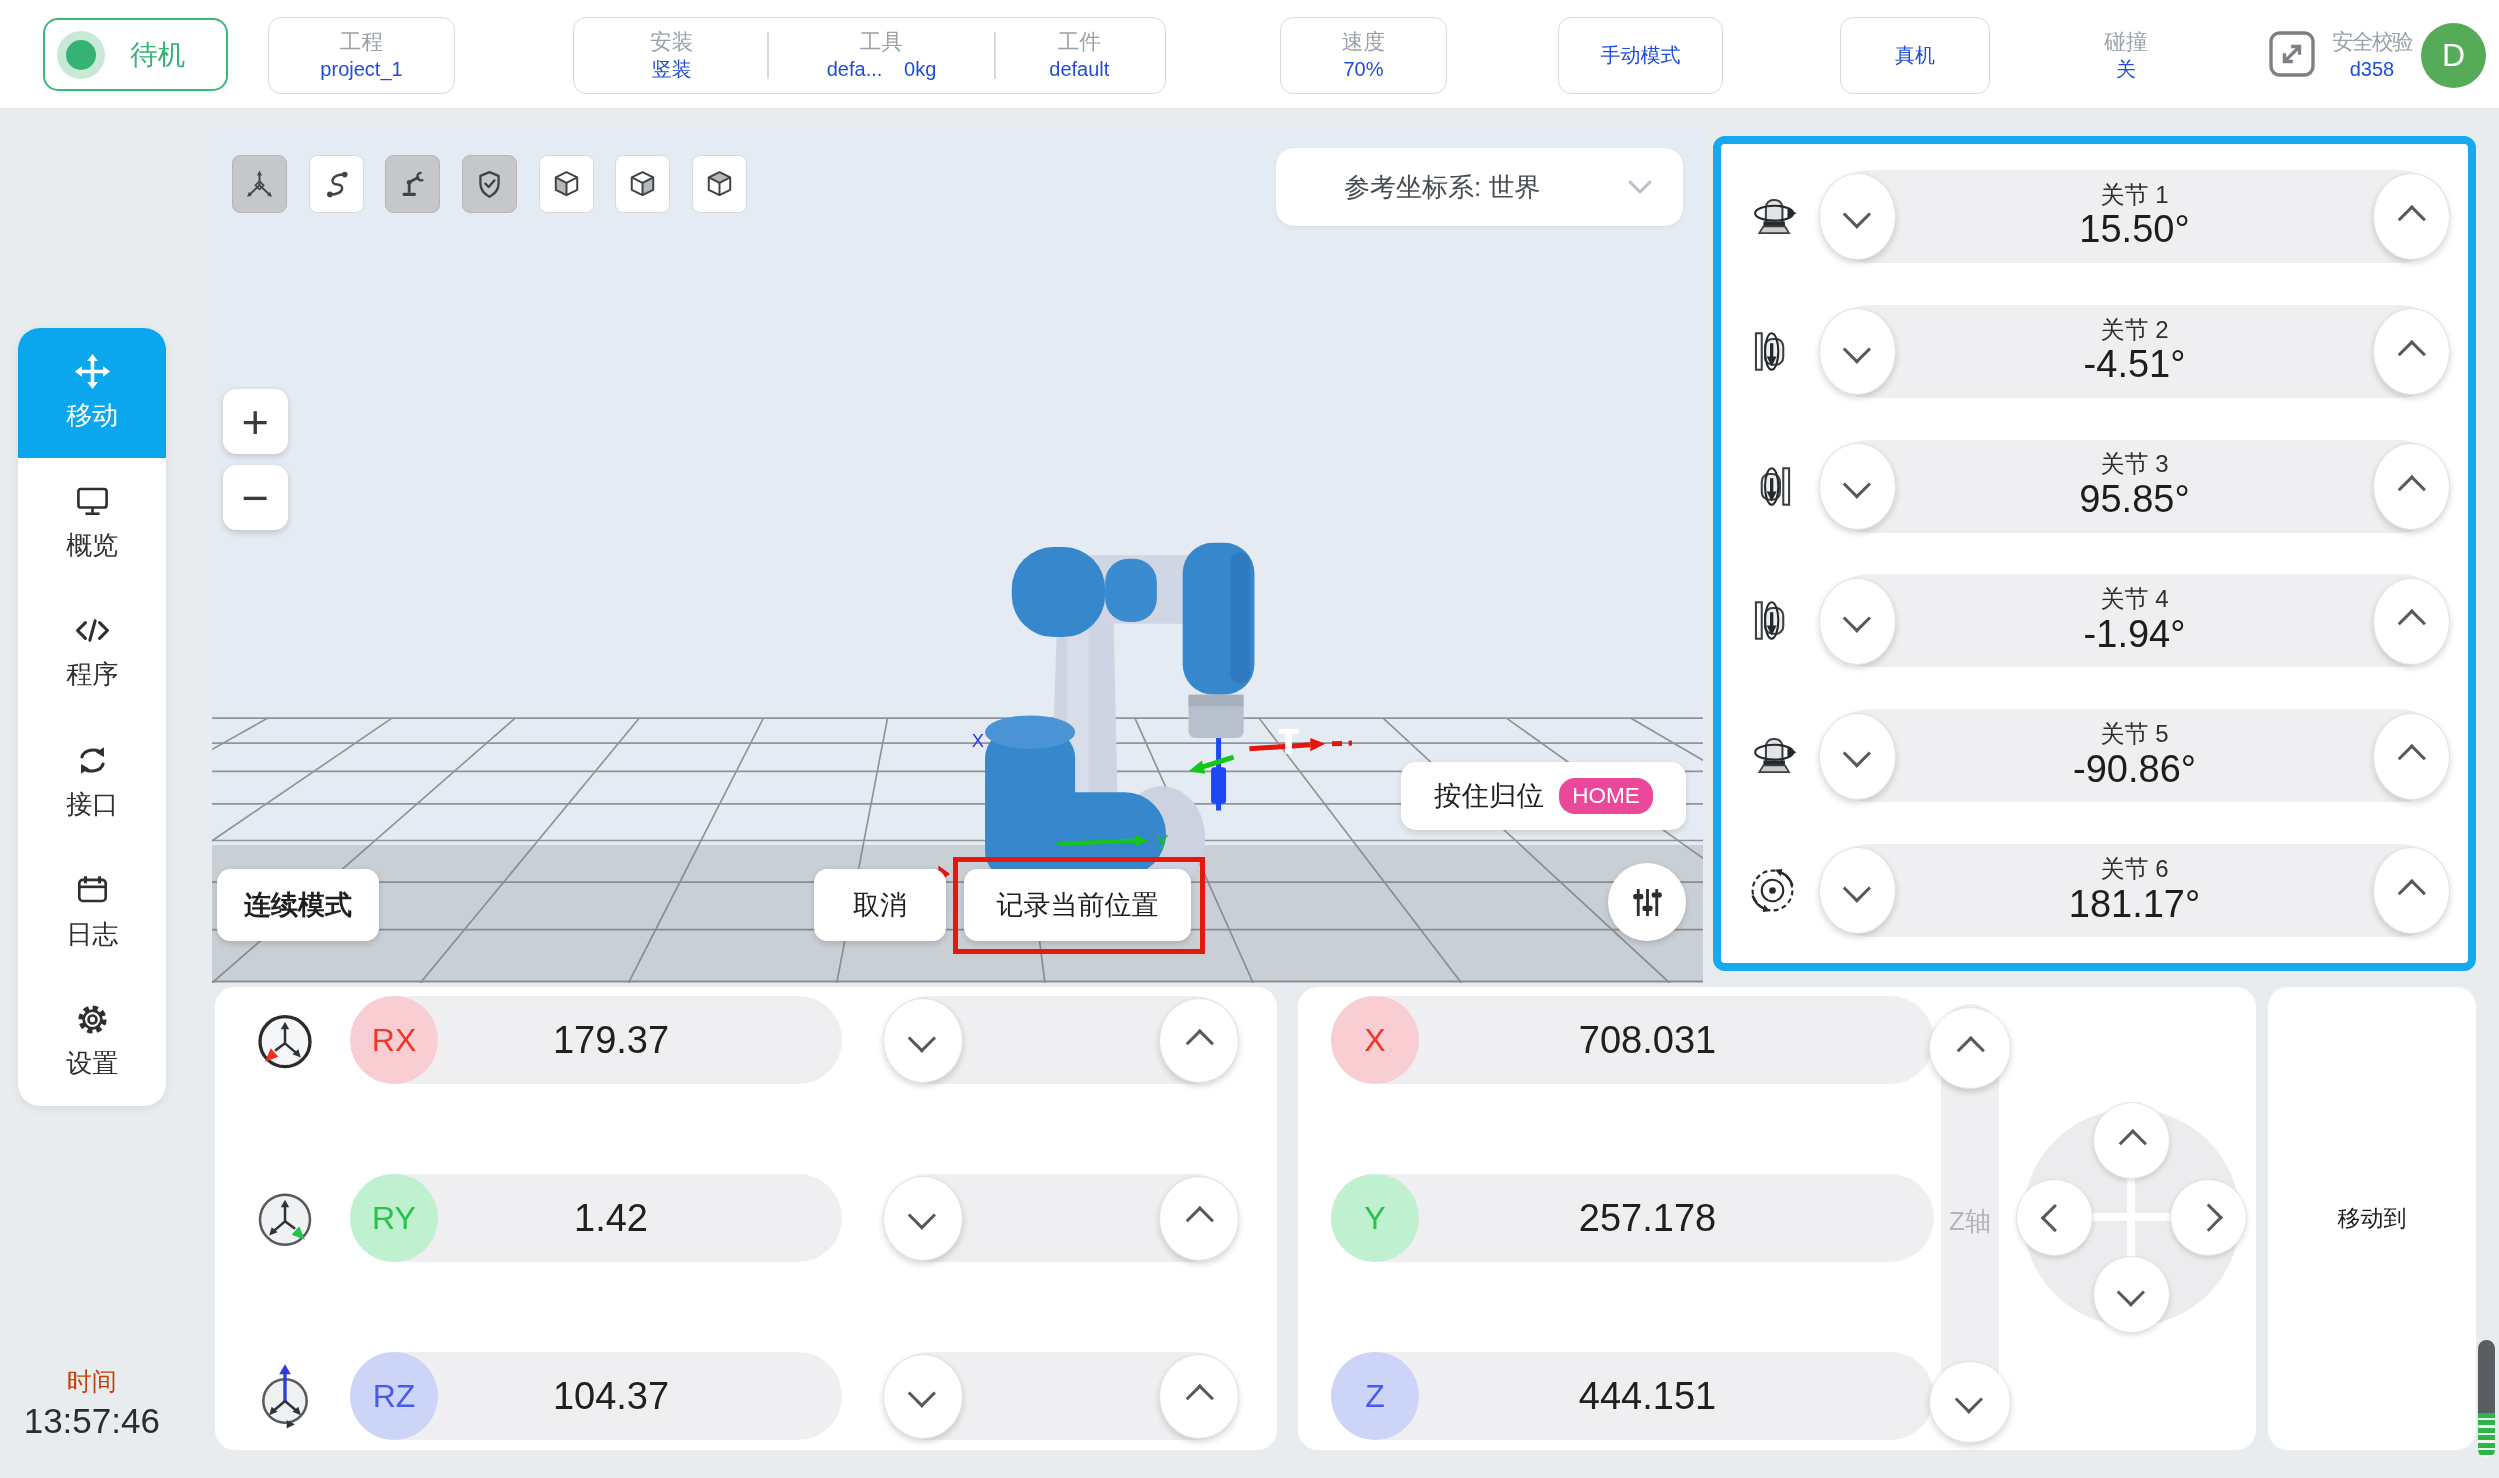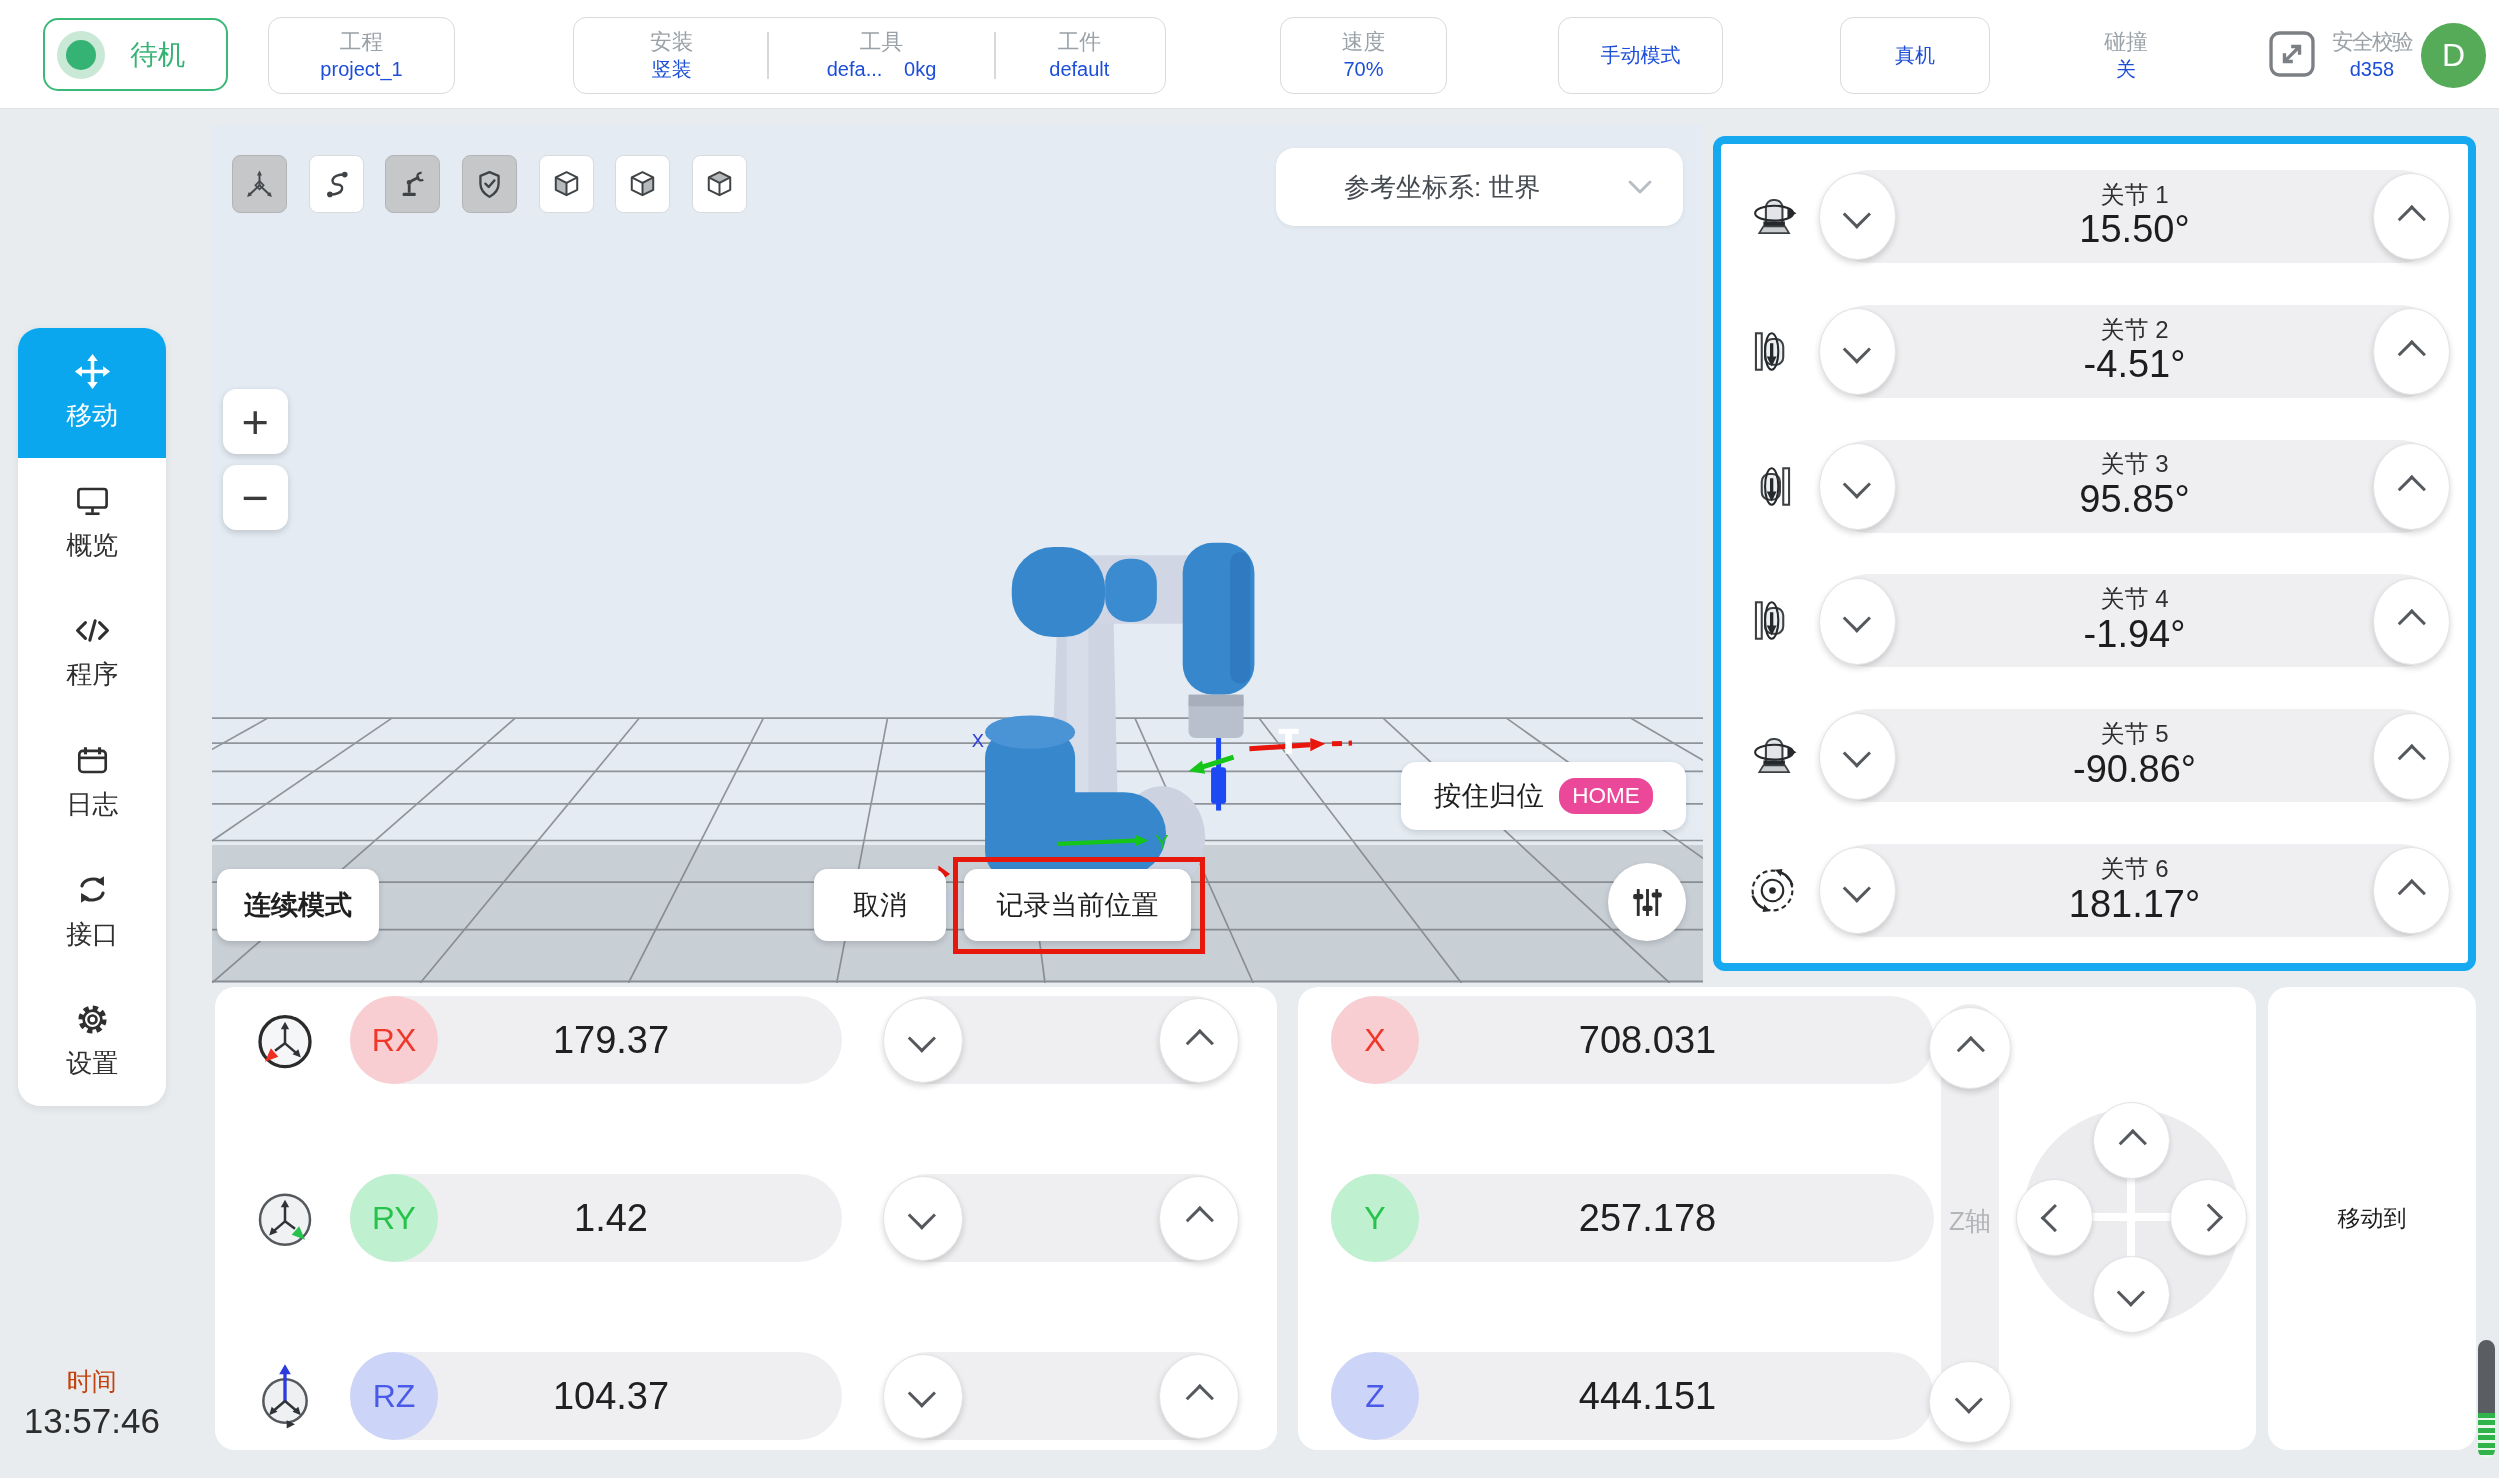--- a/index.html
+++ b/index.html
@@ -179,35 +179,35 @@
   <div class="side-item">
     <svg width="37" height="37" viewBox="0 0 42 42">
       <polyline points="13,12 4,21 13,30" fill="none" stroke="currentColor" stroke-width="3.5" stroke-linecap="round" stroke-linejoin="round"></polyline>
       <polyline points="29,12 38,21 29,30" fill="none" stroke="currentColor" stroke-width="3.5" stroke-linecap="round" stroke-linejoin="round"></polyline>
       <line x1="24" y1="10" x2="18" y2="32" stroke="currentColor" stroke-width="3.5" stroke-linecap="round"></line>
     </svg>
     <span class="lbl">程序</span>
   </div>
   <div class="side-item">
     <svg width="37" height="37" viewBox="0 0 42 42">
+      <path d="M9,17 a13,10 0 0 1 23,-4" fill="none" stroke="currentColor" stroke-width="3.5" stroke-linecap="round"></path>
+      <polygon points="34,6 34,17 25,12" fill="currentColor"></polygon>
+      <path d="M33,25 a13,10 0 0 1 -23,4" fill="none" stroke="currentColor" stroke-width="3.5" stroke-linecap="round"></path>
+      <polygon points="8,36 8,25 17,30" fill="currentColor"></polygon>
+    </svg>
+    <span class="lbl">接口</span>
+  </div>
+  <div class="side-item">
+    <svg width="37" height="37" viewBox="0 0 42 42">
       <rect x="6" y="10" width="30" height="24" rx="4" fill="none" stroke="currentColor" stroke-width="3"></rect>
       <line x1="13" y1="6" x2="13" y2="14" stroke="currentColor" stroke-width="3.5"></line>
       <line x1="29" y1="6" x2="29" y2="14" stroke="currentColor" stroke-width="3.5"></line>
       <line x1="6" y1="18" x2="36" y2="18" stroke="currentColor" stroke-width="3"></line>
     </svg>
     <span class="lbl">日志</span>
-  </div>
-  <div class="side-item">
-    <svg width="37" height="37" viewBox="0 0 42 42">
-      <path d="M9,17 a13,10 0 0 1 23,-4" fill="none" stroke="currentColor" stroke-width="3.5" stroke-linecap="round"></path>
-      <polygon points="34,6 34,17 25,12" fill="currentColor"></polygon>
-      <path d="M33,25 a13,10 0 0 1 -23,4" fill="none" stroke="currentColor" stroke-width="3.5" stroke-linecap="round"></path>
-      <polygon points="8,36 8,25 17,30" fill="currentColor"></polygon>
-    </svg>
-    <span class="lbl">接口</span>
   </div>
   <div class="side-item">
     <svg width="37" height="37" viewBox="0 0 42 42">
       <circle cx="21" cy="21" r="12.5" fill="none" stroke="currentColor" stroke-width="7" stroke-dasharray="5.5 4.3"></circle>
       <circle cx="21" cy="21" r="10" fill="none" stroke="currentColor" stroke-width="3"></circle>
       <circle cx="21" cy="21" r="4.5" fill="none" stroke="currentColor" stroke-width="3"></circle>
     </svg>
     <span class="lbl">设置</span>
   </div>
 </div>

